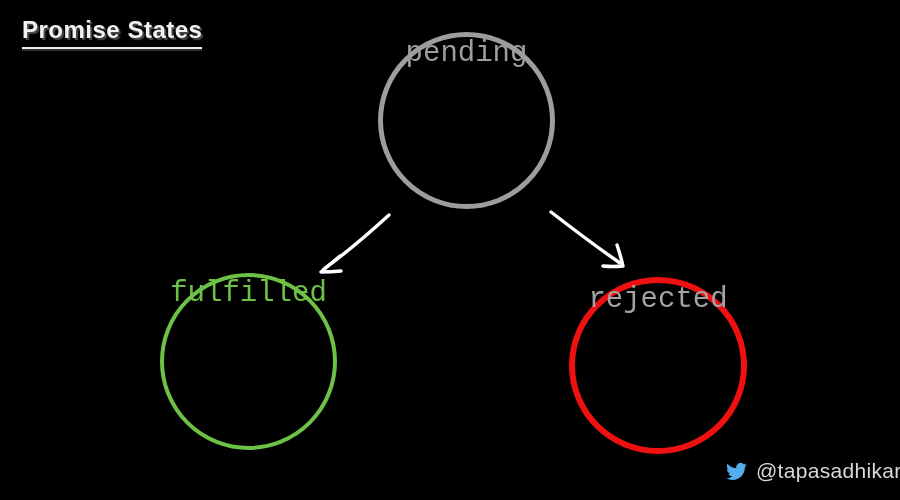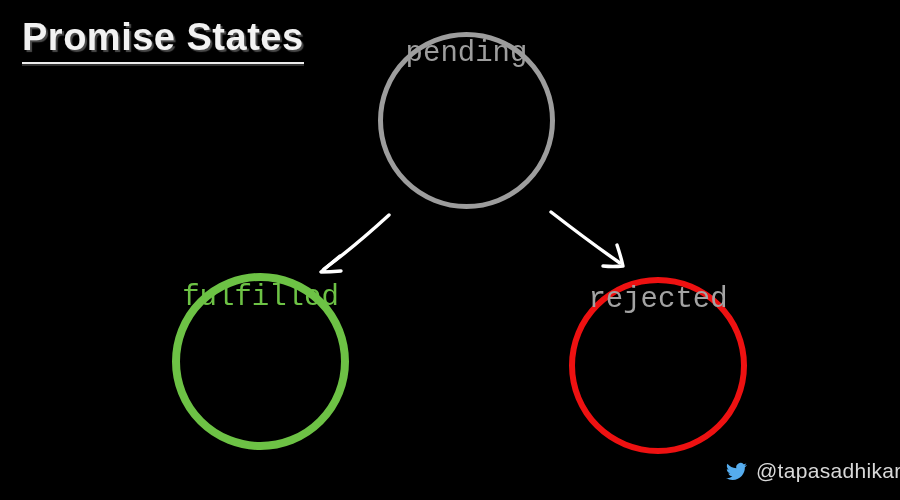--- a/index.html
+++ b/index.html
@@ -6,42 +6,42 @@
   #canvas{
     position:relative;
     width:900px;height:500px;
     background:#000;
     overflow:hidden;
     font-family:"Liberation Sans", sans-serif;
   }
   .page-title{
     position:absolute;
     left:22px;top:16px;
-    font-size:38px;
+    font-size:24px;
     font-weight:600;
     letter-spacing:0.5px;
     color:#f2f2f2;
     text-shadow:2px 2px 1px #4a4a4a;
     border-bottom:2px solid #ededed;
     padding-bottom:3px;
     box-shadow:0 2px 0 rgba(90,90,90,0.55);
   }
   .state-circle{
     position:absolute;
     border-radius:50%;
     display:flex;
     justify-content:center;
     font-family:"Liberation Mono", monospace;
     font-size:29px;
     box-sizing:border-box;
     background:transparent;
   }
   .state-circle .state-label{ white-space:nowrap; }
   #node-pending{   left:378px; top:32px;  width:177px; height:177px; border:5px solid #9d9d9d; }
-  #node-fulfilled{ left:172px; top:273px; width:177px; height:177px; border:8px solid #14532d; }
+  #node-fulfilled{ left:160px; top:273px; width:177px; height:177px; border:4px solid #14532d; }
   #node-rejected{  left:569px; top:277px; width:178px; height:177px; border:6px solid #ee1111; }
   #arrow-layer{
     position:absolute; left:0; top:0;
     width:900px; height:500px;
     pointer-events:none;
   }
   .attribution{
     position:absolute;
     left:724px; top:459px;
     display:flex;

